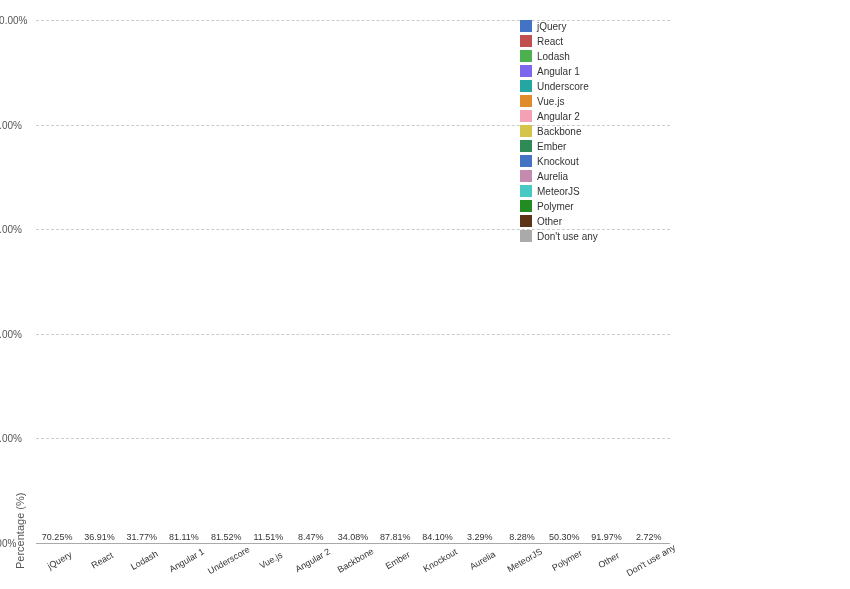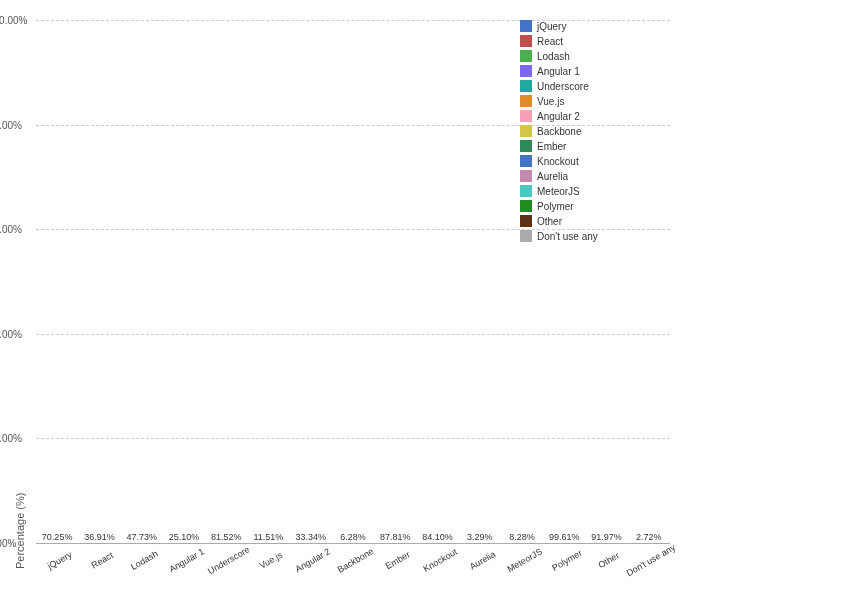--- a/index.html
+++ b/index.html
@@ -186,56 +186,56 @@
             </div>
             <div class="bar-group">
               <div class="bar">
                 <span class="bar-value">36.91%</span>
                 <div class="bar-rect" style="height: 36.91%; background-color: rgb(192, 80, 77);"></div>
                 <span class="bar-label">React</span>
               </div>
             </div>
             <div class="bar-group">
               <div class="bar">
-                <span class="bar-value">47.73%</span>
+                <span class="bar-value">31.77%</span>
                 <div class="bar-rect" style="height: 31.77%; background-color: rgb(76, 175, 80);"></div>
                 <span class="bar-label">Lodash</span>
               </div>
             </div>
             <div class="bar-group">
               <div class="bar">
-                <span class="bar-value">25.10%</span>
+                <span class="bar-value">81.11%</span>
                 <div class="bar-rect" style="height: 25.1%; background-color: rgb(123, 104, 238);"></div>
                 <span class="bar-label">Angular 1</span>
               </div>
             </div>
             <div class="bar-group">
               <div class="bar">
                 <span class="bar-value">81.52%</span>
                 <div class="bar-rect" style="height: 14.92%; background-color: rgb(38, 166, 160);"></div>
                 <span class="bar-label">Underscore</span>
               </div>
             </div>
             <div class="bar-group">
               <div class="bar">
                 <span class="bar-value">11.51%</span>
                 <div class="bar-rect" style="height: 9.35%; background-color: rgb(224, 139, 44);"></div>
                 <span class="bar-label">Vue.js</span>
               </div>
             </div>
             <div class="bar-group">
               <div class="bar">
-                <span class="bar-value">33.34%</span>
+                <span class="bar-value">8.47%</span>
                 <div class="bar-rect" style="height: 8.47%; background-color: rgb(244, 160, 181);"></div>
                 <span class="bar-label">Angular 2</span>
               </div>
             </div>
             <div class="bar-group">
               <div class="bar">
-                <span class="bar-value">6.28%</span>
+                <span class="bar-value">34.08%</span>
                 <div class="bar-rect" style="height: 6.28%; background-color: rgb(212, 196, 74);"></div>
                 <span class="bar-label">Backbone</span>
               </div>
             </div>
             <div class="bar-group">
               <div class="bar">
                 <span class="bar-value">87.81%</span>
                 <div class="bar-rect" style="height: 6.05%; background-color: rgb(46, 139, 87);"></div>
                 <span class="bar-label">Ember</span>
               </div>
@@ -256,21 +256,21 @@
             </div>
             <div class="bar-group">
               <div class="bar">
                 <span class="bar-value">8.28%</span>
                 <div class="bar-rect" style="height: 2.28%; background-color: rgb(72, 201, 196);"></div>
                 <span class="bar-label">MeteorJS</span>
               </div>
             </div>
             <div class="bar-group">
               <div class="bar">
-                <span class="bar-value">99.61%</span>
+                <span class="bar-value">50.30%</span>
                 <div class="bar-rect" style="height: 1.88%; background-color: rgb(34, 139, 34);"></div>
                 <span class="bar-label">Polymer</span>
               </div>
             </div>
             <div class="bar-group">
               <div class="bar">
                 <span class="bar-value">91.97%</span>
                 <div class="bar-rect" style="height: 5.75%; background-color: rgb(92, 51, 23);"></div>
                 <span class="bar-label">Other</span>
               </div>

